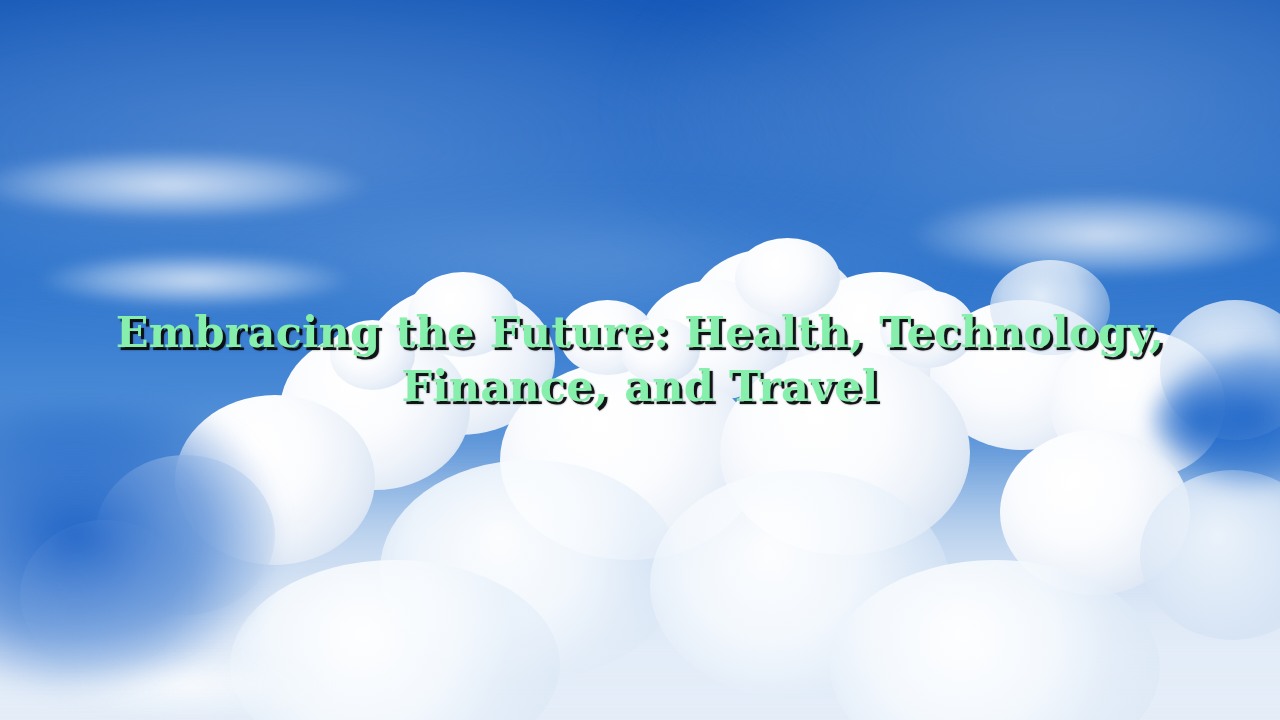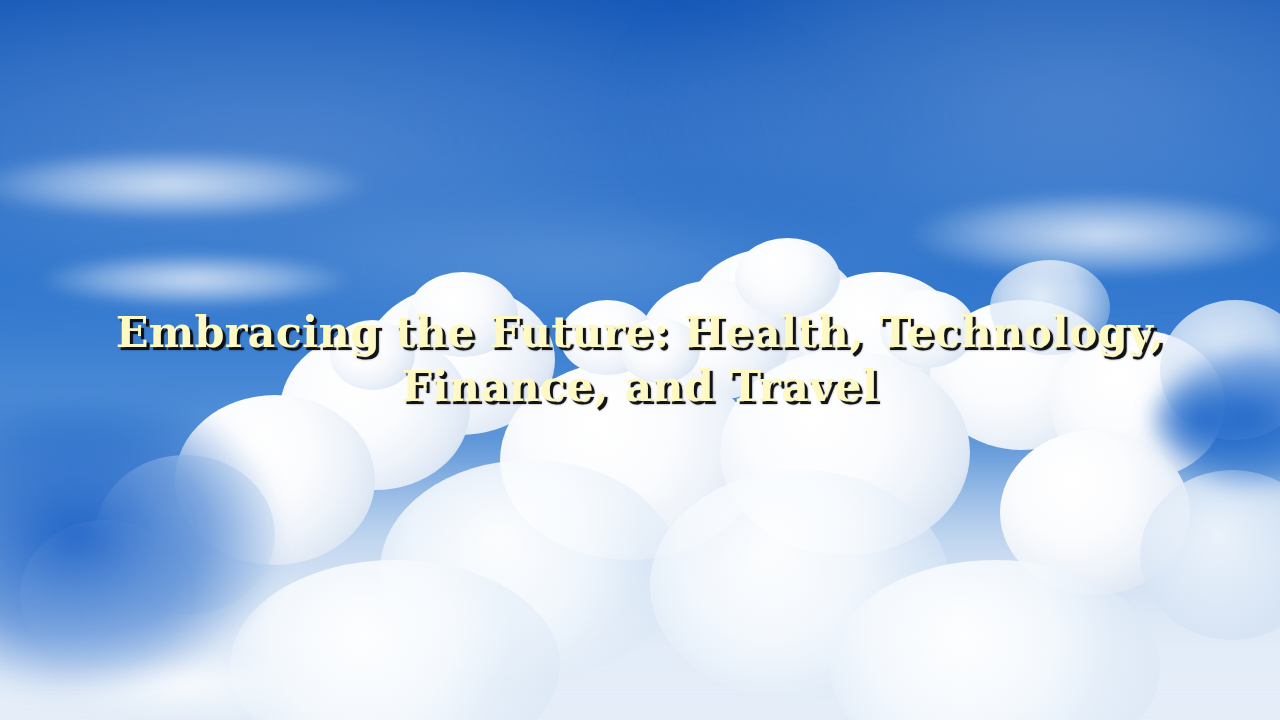--- a/index.html
+++ b/index.html
@@ -150,21 +150,21 @@
   .hero-title {
     width: 1120px;
     margin: 0;
     padding: 0 8px;
     text-align: center;
     font-family: "DejaVu Serif", "Liberation Serif", serif;
     font-weight: 700;
     font-size: 43px;
     line-height: 1.25;
     letter-spacing: 0.2px;
-    color: #fef9c3;
+    color: #86efac;
     text-shadow:
        3px 3px 0 rgba(12,14,18,0.95),
        3px 3px 2px rgba(10,12,16,0.55);
     pointer-events: auto;
   }
 </style>
 </head>
 <body>
 
 <div id="hero-banner">

